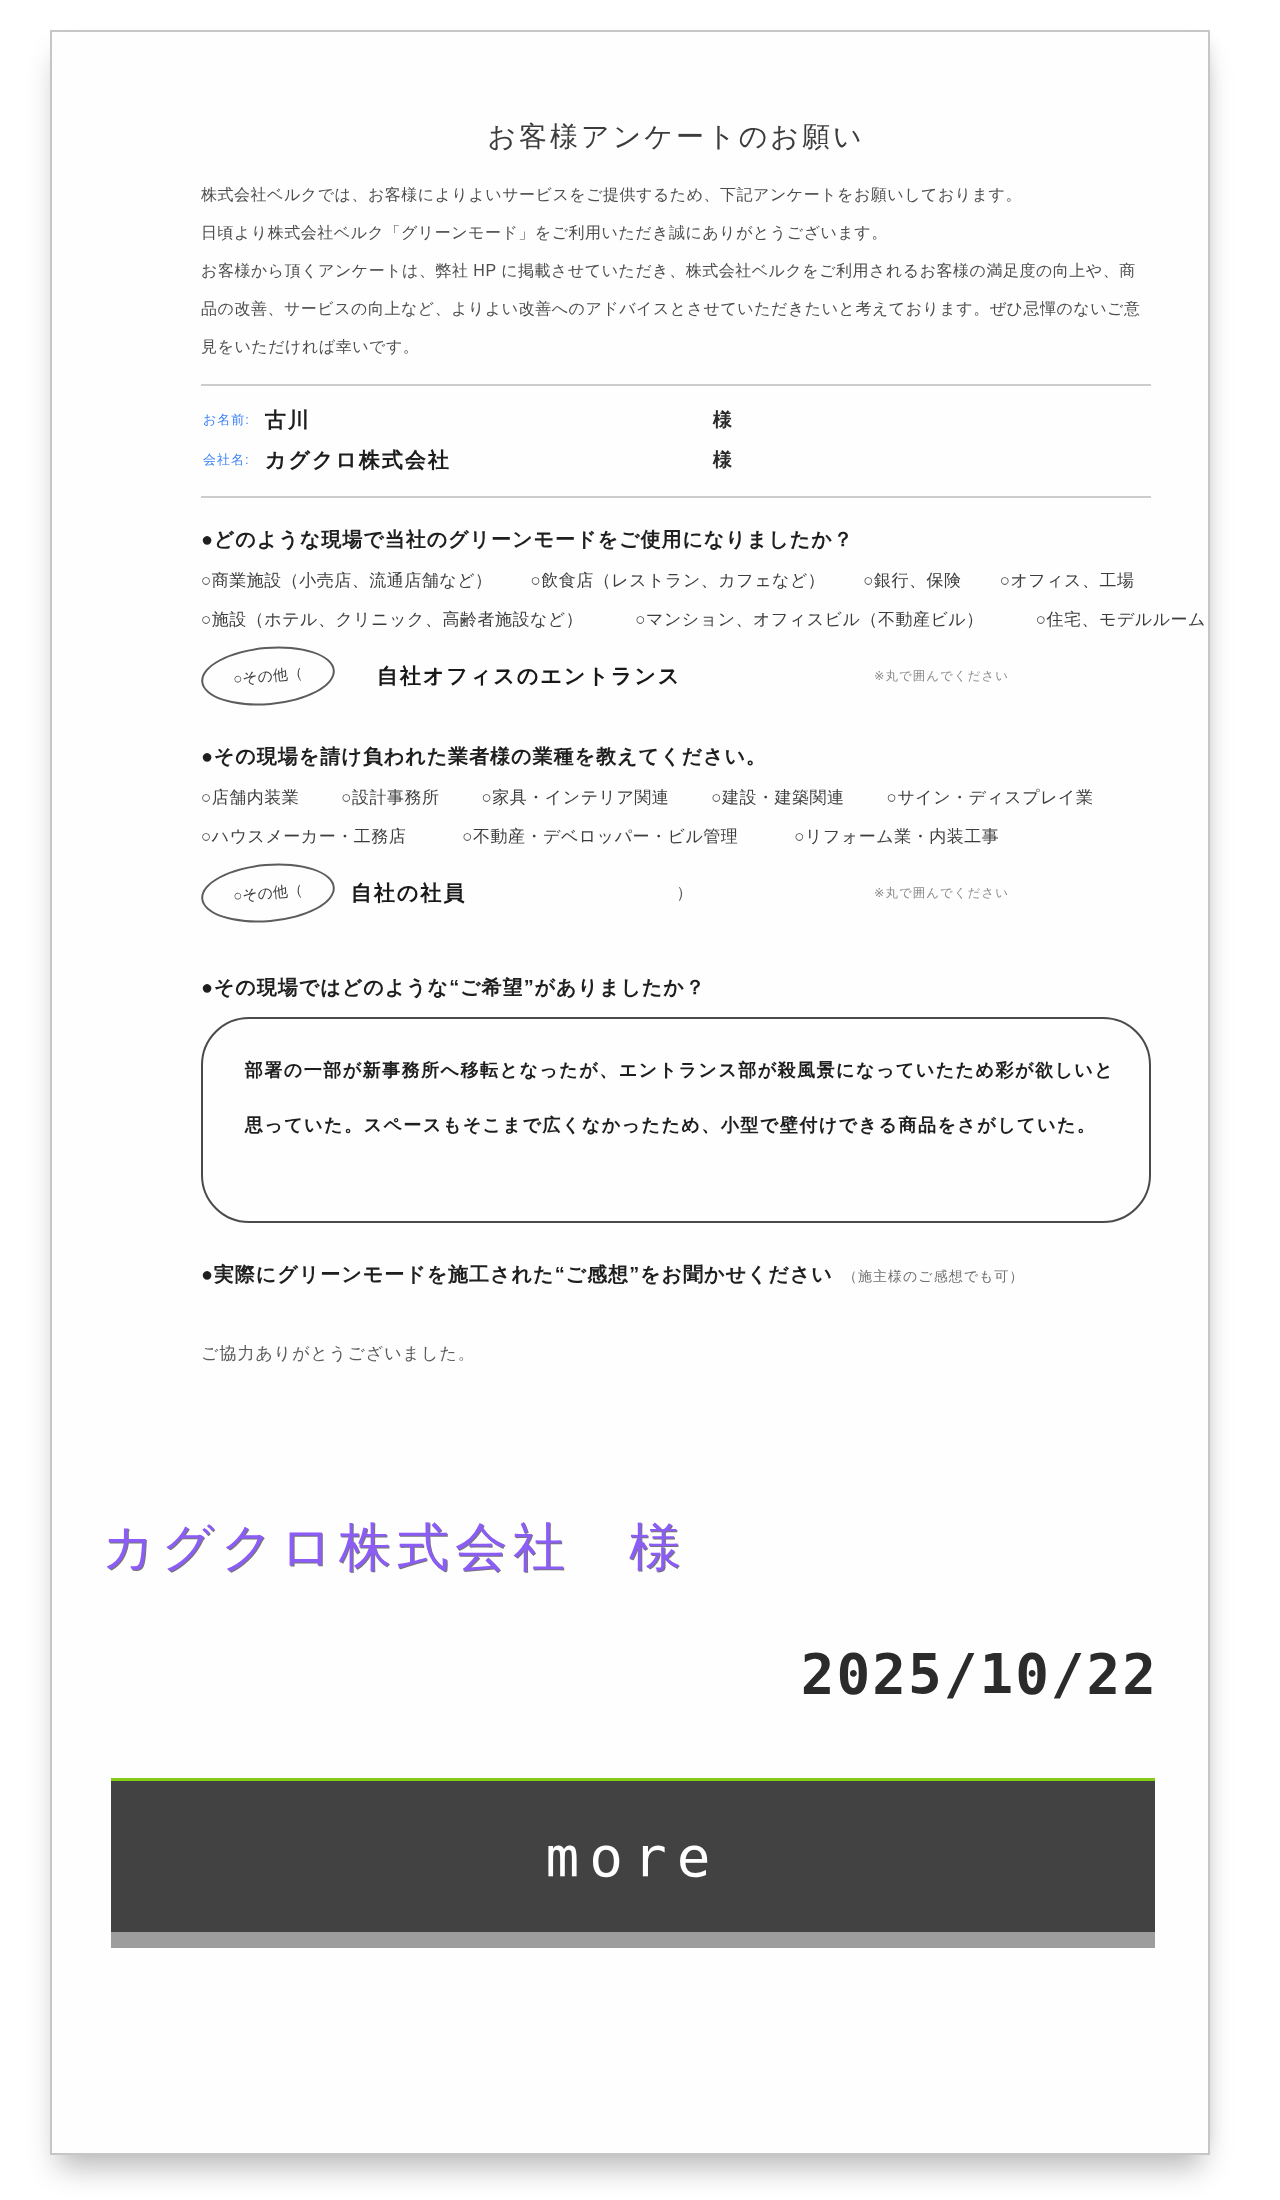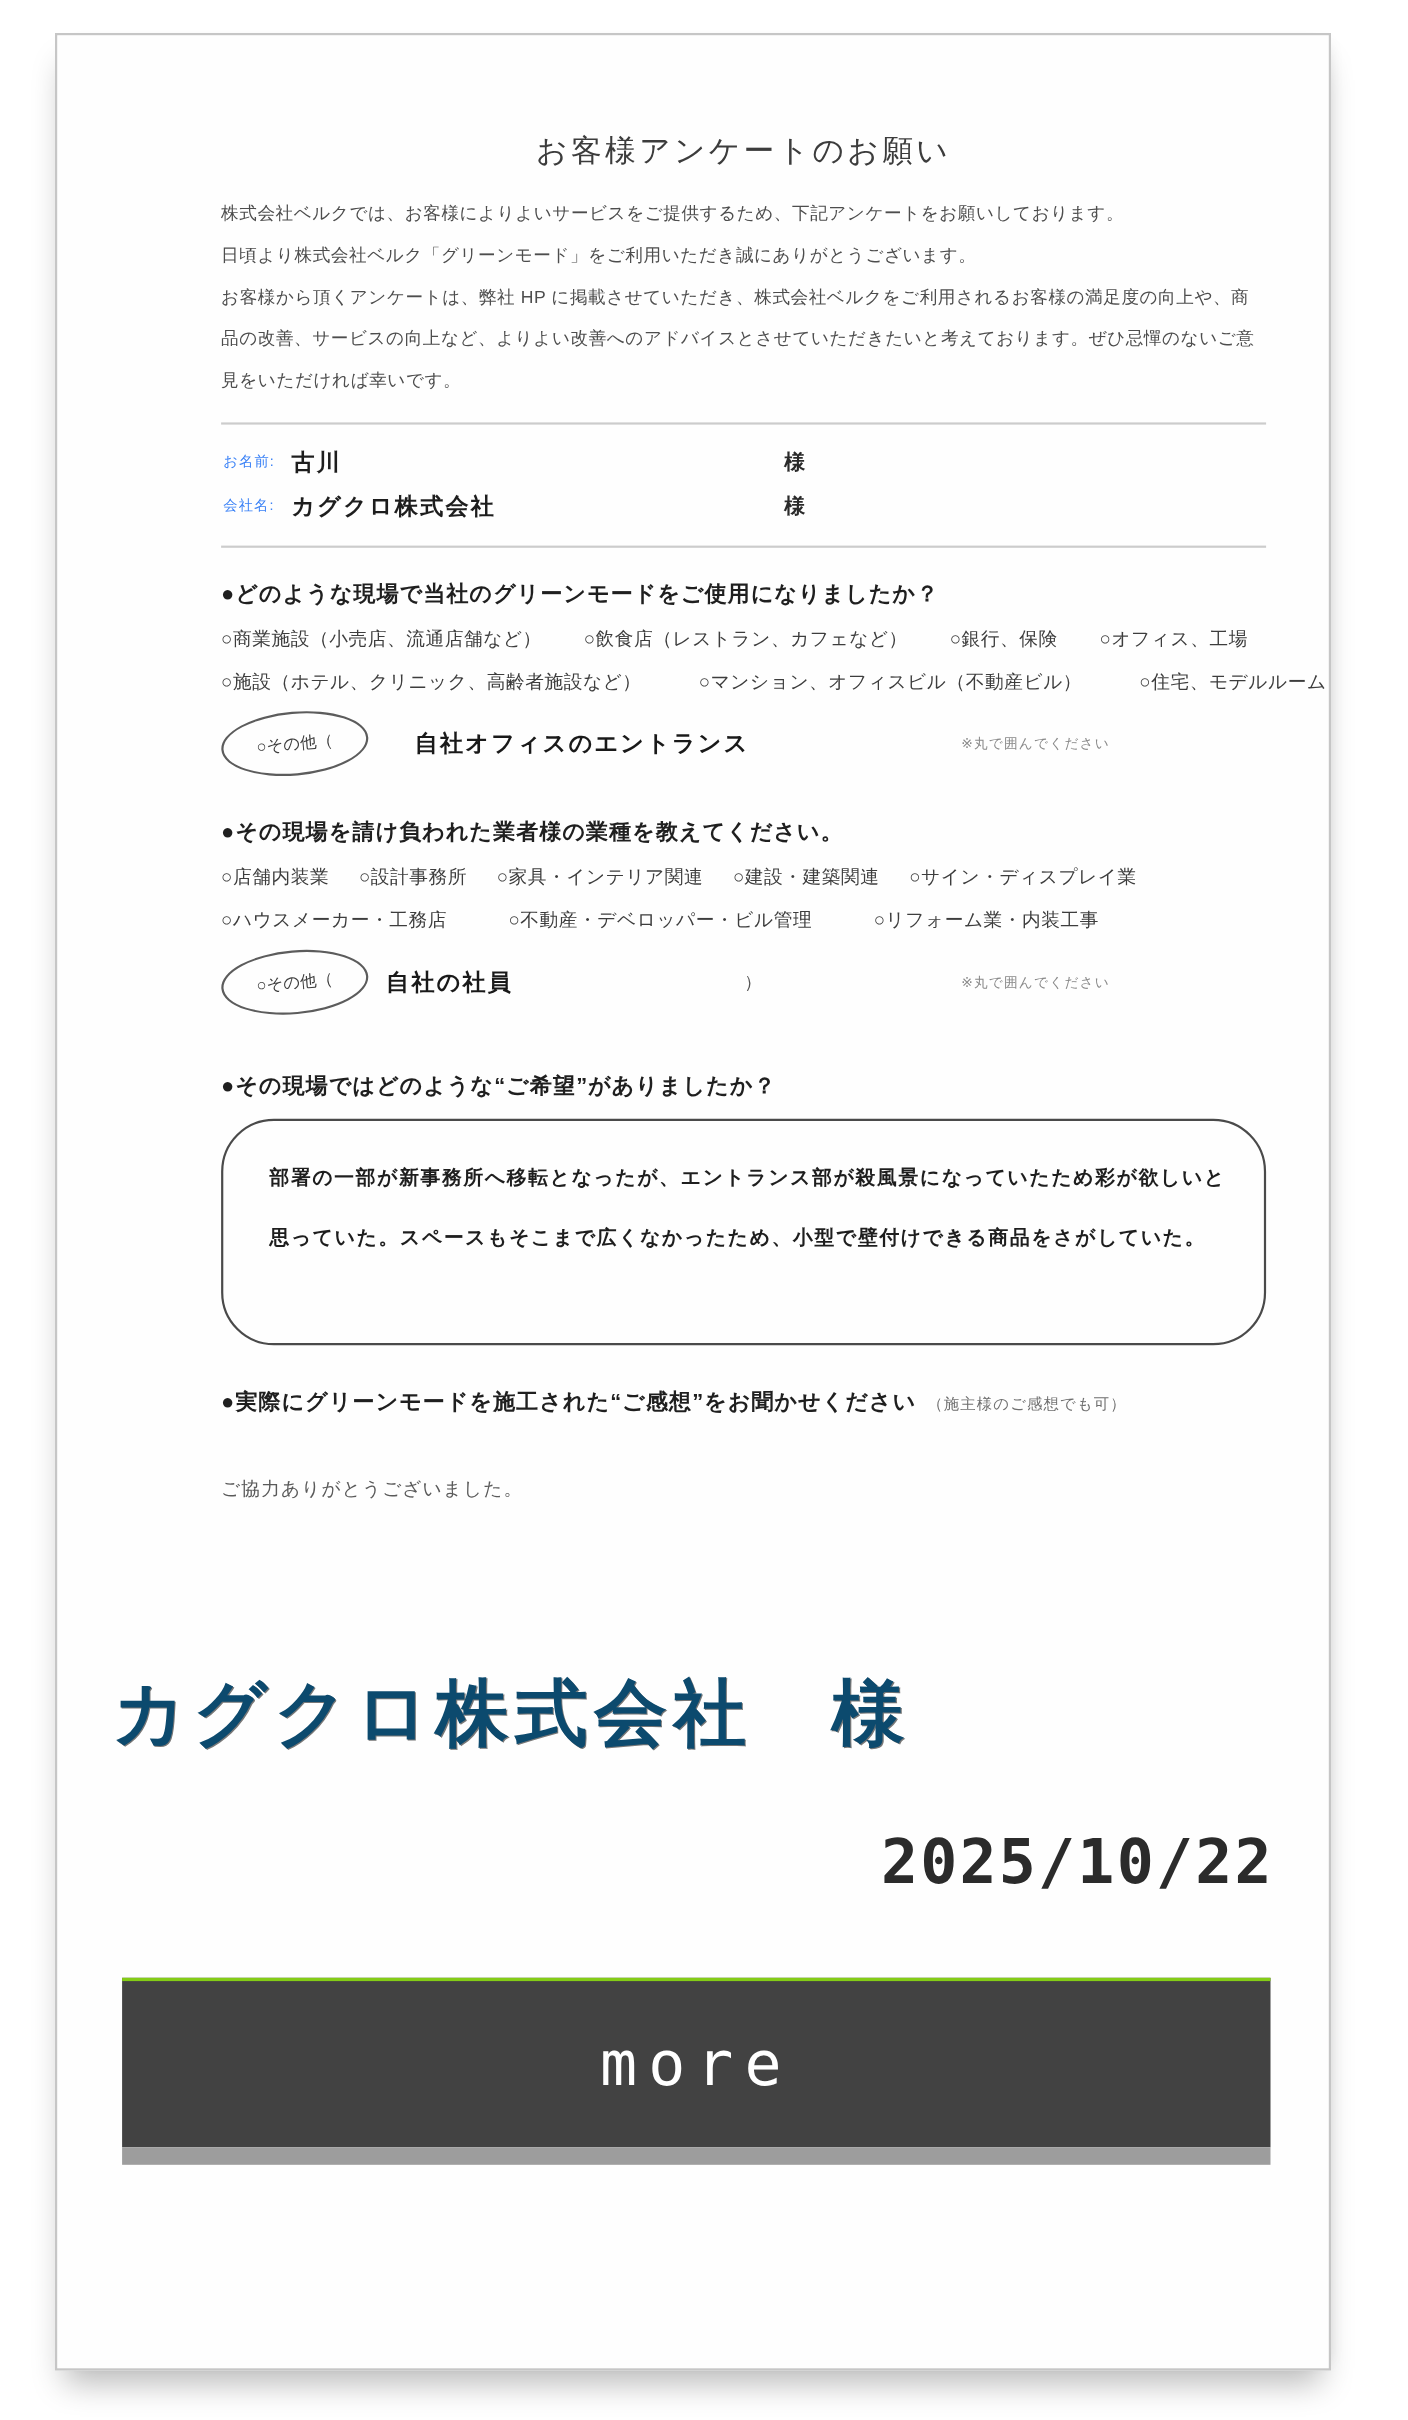--- a/index.html
+++ b/index.html
@@ -22,39 +22,39 @@
   .name-row { display:grid; grid-template-columns:62px 448px 60px; align-items:center; height:40px; }
   .small-label { font-size:13px; color:#3b82f6; letter-spacing:1px; }
   .name-value { font-size:21px; font-weight:700; color:#1d1d1d; letter-spacing:2px; }
   .honorific { font-size:19px; font-weight:700; color:#2a2a2a; }
 
   .q-heading { margin-top:28px; font-size:20px; font-weight:700; color:#1f1f1f; letter-spacing:1px; }
   .q-heading .sub-note { font-size:14px; color:#6f6f6f; font-weight:400; margin-left:10px; }
 
   .options-row { display:flex; margin-top:16px; font-size:17px; color:#3d3d3d; letter-spacing:.5px; }
   .options-row .li { display:inline-block; white-space:nowrap; }
-  .gap-a { gap:38px; } .gap-b { gap:52px; } .gap-c { gap:27px;align-items:flex-end; } .gap-d { gap:56px;align-items:flex-end; }
+  .gap-a { gap:38px; } .gap-b { gap:52px; } .gap-c { gap:42px;align-items:flex-end; } .gap-d { gap:56px;align-items:flex-end; }
 
   .other-row { display:flex; align-items:center; margin-top:12px; height:66px; }
   .circled { width:134px; height:58px; flex:0 0 auto; border:2px solid #5c5c5c; border-radius:50%;
     display:flex; align-items:center; justify-content:center; transform:rotate(-5deg);
     font-size:15px; color:#3d3d3d; }
   .other-answer { font-size:21px; font-weight:700; color:#191919; letter-spacing:2px; }
   .ml-a { margin-left:42px; } .ml-b { margin-left:16px; }
   .close-paren { font-size:16px; color:#555; margin-left:210px; }
   .note { margin-left:auto; margin-right:142px; font-size:12.5px; color:#8a8a8a; letter-spacing:1px; white-space:nowrap; }
 
   .answer-box { margin-top:16px; border:2px solid #4a4a4a; border-radius:48px;
     padding:24px 34px 20px 42px; min-height:206px;
     font-size:18px; font-weight:700; color:#1e1e1e; line-height:55px; letter-spacing:1.5px; }
   .answer-box.tall { min-height:237px; padding-top:52px; }
 
   .closing { margin-top:54px; font-size:17px; color:#5a5a5a; letter-spacing:1px; }
 
-  .footer-name { margin:148px 0 0 50px; font-size:66px; font-weight:700; color:#0c4a6e;
+  .footer-name { margin:148px 0 0 50px; font-size:52px; font-weight:400; color:#8b5cf6;
     letter-spacing:6px; text-shadow:1px 1px 0 #777; }
   .footer-date { margin:58px 50px 0 0; text-align:right; font-size:56px; font-weight:700;
     color:#2b2b2b; font-family:"DejaVu Sans Mono","Liberation Mono",monospace; letter-spacing:2px; }
 
   .more-button { display:block; margin:72px 0 0 59px; width:1044px; height:154px;
     background:var(--button-bg,#424242); border:none; border-top:3px solid #84cc16;
     cursor:pointer; position:relative;
     color:#ffffff; font-size:56px; letter-spacing:10px;
     font-family:"DejaVu Sans Mono","Liberation Mono",monospace; }
   .more-button::after { content:""; position:absolute; left:0; right:0; bottom:-16px; height:16px;

